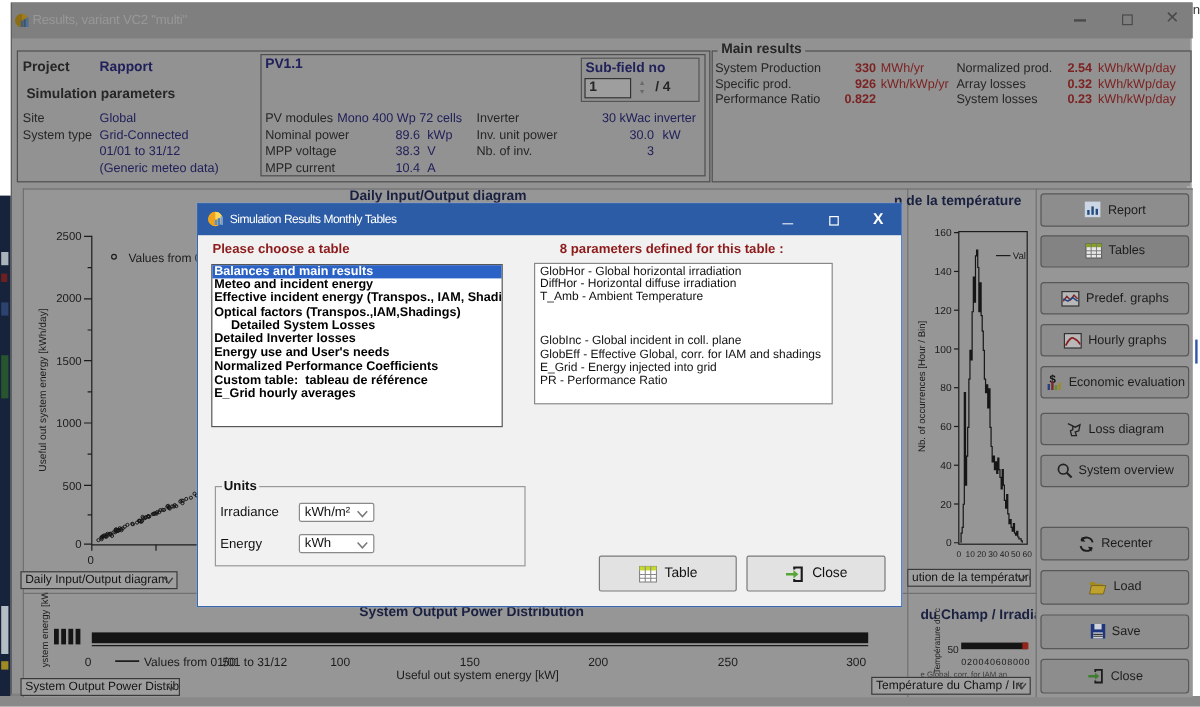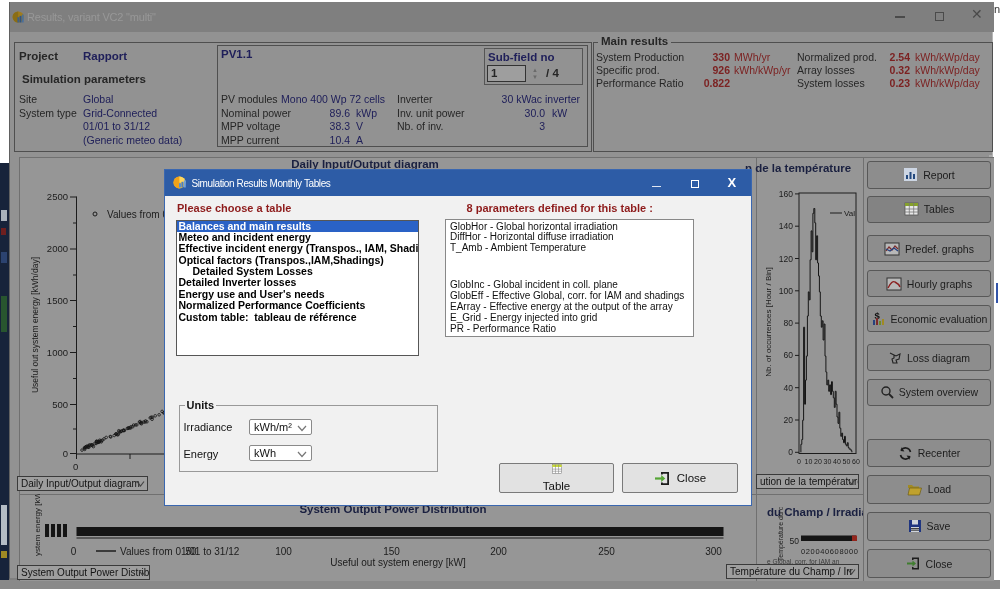--- a/index.html
+++ b/index.html
@@ -452,47 +452,47 @@
   <div class="abs" style="left:11px;top:50px;width:243.5px;height:136.5px;background:#ffffff;border:1px solid #565656;font-size:10.5px;font-weight:bold;color:#000;">
     <div style="background:#2a62c6;color:#fff;padding:0 2px;height:11.4px;line-height:11.4px;">Balances and main results</div>
     <div style="padding:0 2px;height:11.4px;line-height:11.4px;">Meteo and incident energy</div>
     <div style="padding:0 2px;height:11.4px;line-height:11.4px;white-space:nowrap;overflow:hidden;">Effective incident energy (Transpos., IAM, Shading</div>
     <div style="padding:0 2px;height:11.4px;line-height:11.4px;">Optical factors (Transpos.,IAM,Shadings)</div>
     <div style="padding:0 16px;height:11.4px;line-height:11.4px;">Detailed System Losses</div>
     <div style="padding:0 2px;height:11.4px;line-height:11.4px;">Detailed Inverter losses</div>
     <div style="padding:0 2px;height:11.4px;line-height:11.4px;">Energy use and User's needs</div>
     <div style="padding:0 2px;height:11.4px;line-height:11.4px;">Normalized Performance Coefficients</div>
     <div style="padding:0 2px;height:11.4px;line-height:11.4px;">Custom table:&nbsp; tableau de référence</div>
+    <div style="padding:0 2px;height:11.4px;line-height:11.4px;">E_Grid hourly averages</div>
   </div>
 
   <div class="abs" style="left:280.5px;top:49px;width:249px;height:118px;background:#ffffff;border:1px solid #888;font-size:10px;color:#111;padding-top:2px;white-space:nowrap;overflow:hidden;">
     <div style="padding:0 4px;height:10.9px;line-height:10.9px;">GlobHor - Global horizontal irradiation</div>
     <div style="padding:0 4px;height:10.9px;line-height:10.9px;">DiffHor - Horizontal diffuse irradiation</div>
     <div style="padding:0 4px;height:10.9px;line-height:10.9px;">T_Amb - Ambient Temperature</div>
     <div style="padding:0 4px;height:10.9px;line-height:10.9px;margin-top:26px;">GlobInc - Global incident in coll. plane</div>
     <div style="padding:0 4px;height:10.9px;line-height:10.9px;">GlobEff - Effective Global, corr. for IAM and shadings</div>
-    <div style="padding:0 4px;height:10.9px;line-height:10.9px;">EArray - Effective energy at the output of the array</div>
     <div style="padding:0 4px;height:10.9px;line-height:10.9px;">E_Grid - Energy injected into grid</div>
     <div style="padding:0 4px;height:10.9px;line-height:10.9px;">PR - Performance Ratio</div>
   </div>
 
   <div class="abs" style="left:14px;top:235px;width:259.5px;height:67.5px;border:1px solid #999;"></div>
   <div class="abs b" style="left:20px;top:229.5px;font-size:11px;color:#111;background:#f1f1f1;padding:0 2px;">Units</div>
   <div class="abs" style="left:19px;top:251px;font-size:11px;color:#111;">Irradiance</div>
   <div class="abs" style="left:84.5px;top:249px;width:63px;height:16px;background:#fff;border:1px solid #8a8a8a;border-radius:2px;font-size:11px;color:#111;line-height:14px;padding-left:4px;">kWh/m²
     <svg class="cv" style="right:4px;top:5px;" width="10" height="7" viewBox="0 0 10 7">
         <polyline points="1,1 5,5.5 9,1" fill="none" stroke="#777" stroke-width="1.2"></polyline>
       </svg></div>
   <div class="abs" style="left:19px;top:278px;font-size:11px;color:#111;">Energy</div>
   <div class="abs" style="left:84.5px;top:275.5px;width:63px;height:16px;background:#fff;border:1px solid #8a8a8a;border-radius:2px;font-size:11px;color:#111;line-height:14px;padding-left:4px;">kWh
     <svg class="cv" style="right:4px;top:5px;" width="10" height="7" viewBox="0 0 10 7">
         <polyline points="1,1 5,5.5 9,1" fill="none" stroke="#777" stroke-width="1.2"></polyline>
       </svg></div>
 
-  <div class="abs" style="left:334.5px;top:293.5px;width:115px;height:30px;background:#e2e2e2;border:1.5px solid #7a7a7a;border-radius:2px;display:flex;align-items:center;justify-content:center;gap:6px;font-size:11.5px;color:#111;flex-direction:column;">
+  <div class="abs" style="left:334.5px;top:293.5px;width:115px;height:30px;background:#e2e2e2;border:1.5px solid #7a7a7a;border-radius:2px;display:flex;align-items:center;justify-content:center;gap:6px;font-size:11.5px;color:#111;">
     <svg width="16" height="15" viewBox="0 0 16 15">
         <rect x="1" y="1" width="14" height="13" fill="#fff" stroke="#777" stroke-width="0.8"></rect>
         <rect x="1" y="1" width="14" height="3.4" fill="#c6d92e"></rect>
         <line x1="5.7" y1="1" x2="5.7" y2="14" stroke="#888" stroke-width="0.9"></line>
         <line x1="10.3" y1="1" x2="10.3" y2="14" stroke="#888" stroke-width="0.9"></line>
         <line x1="1" y1="7.7" x2="15" y2="7.7" stroke="#888" stroke-width="0.9"></line>
         <line x1="1" y1="10.9" x2="15" y2="10.9" stroke="#888" stroke-width="0.9"></line>
       </svg>
     <span>Table</span>
     </div>

